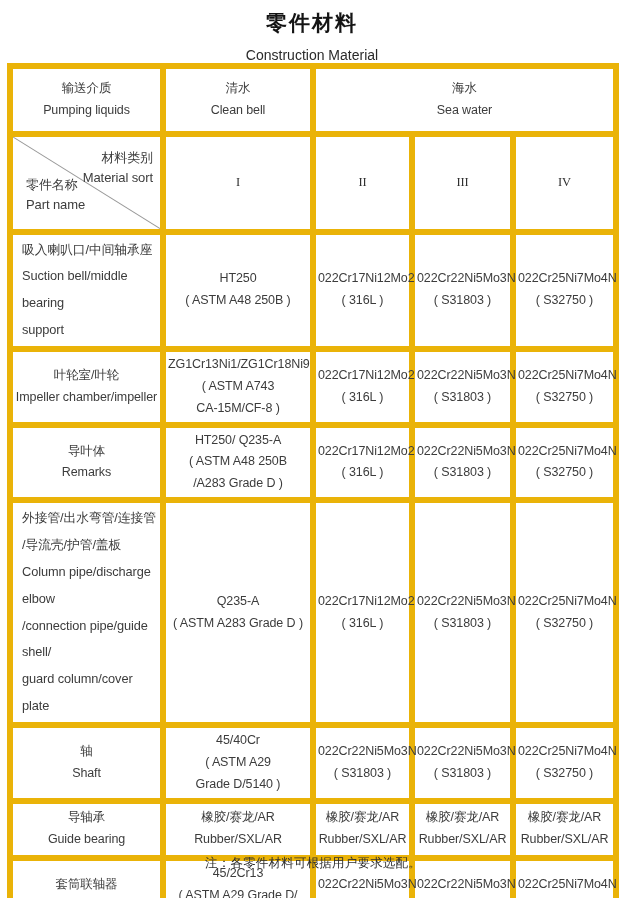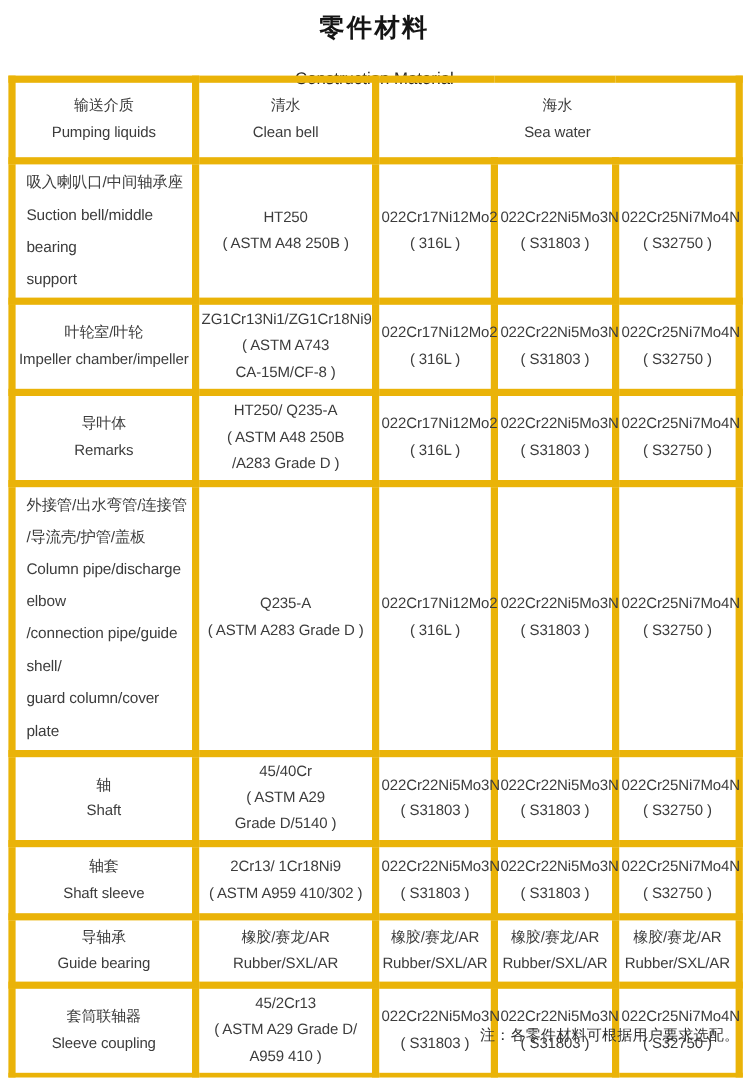--- a/index.html
+++ b/index.html
@@ -7,21 +7,21 @@
   body {
     width:624px; height:898px; position:relative; overflow:hidden;
     font-family:"Liberation Sans","DejaVu Sans",sans-serif;
     color:#3c3c3c;
   }
   .title {
     text-align:center; padding-top:9px;
     font-size:21px; font-weight:bold; color:#141414; letter-spacing:2px;
   }
   .subtitle {
-    text-align:center; margin-top:20px;
+    text-align:center; margin-top:10px;
     font-size:14px; color:#2a2a2a;
   }
   table.spec {
     position:absolute; left:7px; top:63px; width:606px;
     border-collapse:collapse; table-layout:fixed;
   }
   table.spec td {
     border:6px solid #eab308;
     text-align:center; vertical-align:middle;
     font-size:12.5px; line-height:1.75;
@@ -51,21 +51,21 @@
   .diag-top {
     position:absolute; top:11px; right:7px; text-align:right;
     font-size:13px; line-height:1.55;
   }
   .diag-bottom {
     position:absolute; bottom:13px; left:13px; text-align:left;
     font-size:13px; line-height:1.55;
   }
   .remarks {
     position:absolute; left:10px; top:853px; width:606px;
-    font-size:12.5px; line-height:1.6; color:#2f2f2f; text-align:right;
+    font-size:12.5px; line-height:1.6; color:#2f2f2f; text-align:center;
   }
   .remarks .cn { letter-spacing:0.2px; }
 </style>
 </head>
 <body>
 
 <div class="title">零件材料</div>
 <div class="subtitle">Construction Material</div>
 
 <table class="spec">
@@ -78,20 +78,35 @@
   </colgroup>
   <tbody>
     <tr class="hr1">
       <td class="hd">输送介质
 Pumping liquids</td>
       <td class="hd">清水
 Clean bell</td>
       <td class="hd" colspan="3">海水
 Sea water</td>
     </tr>
+    <tr class="hr2">
+      <td class="diag">
+        <svg class="diagline" viewBox="0 0 100 100" preserveAspectRatio="none" aria-hidden="true">
+            <line x1="0" y1="0" x2="100" y2="100" stroke="#9a9a9a" stroke-width="1" vector-effect="non-scaling-stroke"></line>
+          </svg>
+        <div class="diag-top">材料类别
+Material sort</div>
+        <div class="diag-bottom">零件名称
+Part name</div>
+      </td>
+      <td class="roman">I</td>
+      <td class="roman">II</td>
+      <td class="roman">III</td>
+      <td class="roman">IV</td>
+    </tr>
 
     <tr class="r0">
       <td class="part pl">吸入喇叭口/中间轴承座
 Suction bell/middle bearing
 support</td>
       <td>HT250
 ( ASTM A48 250B )</td>
       <td>022Cr17Ni12Mo2
 ( 316L )</td>
       <td>022Cr22Ni5Mo3N
@@ -146,32 +161,20 @@
       <td>45/40Cr
 ( ASTM A29
 Grade D/5140 )</td>
       <td>022Cr22Ni5Mo3N
 ( S31803 )</td>
       <td>022Cr22Ni5Mo3N
 ( S31803 )</td>
       <td>022Cr25Ni7Mo4N
 ( S32750 )</td>
     </tr>
-    <tr class="r5">
-      <td class="part">轴套
-Shaft sleeve</td>
-      <td>2Cr13/ 1Cr18Ni9
-( ASTM A959 410/302 )</td>
-      <td>022Cr22Ni5Mo3N
-( S31803 )</td>
-      <td>022Cr22Ni5Mo3N
-( S31803 )</td>
-      <td>022Cr25Ni7Mo4N
-( S32750 )</td>
-    </tr>
     <tr class="r6">
       <td class="part">导轴承
 Guide bearing</td>
       <td>橡胶/赛龙/AR
 Rubber/SXL/AR</td>
       <td>橡胶/赛龙/AR
 Rubber/SXL/AR</td>
       <td>橡胶/赛龙/AR
 Rubber/SXL/AR</td>
       <td>橡胶/赛龙/AR

